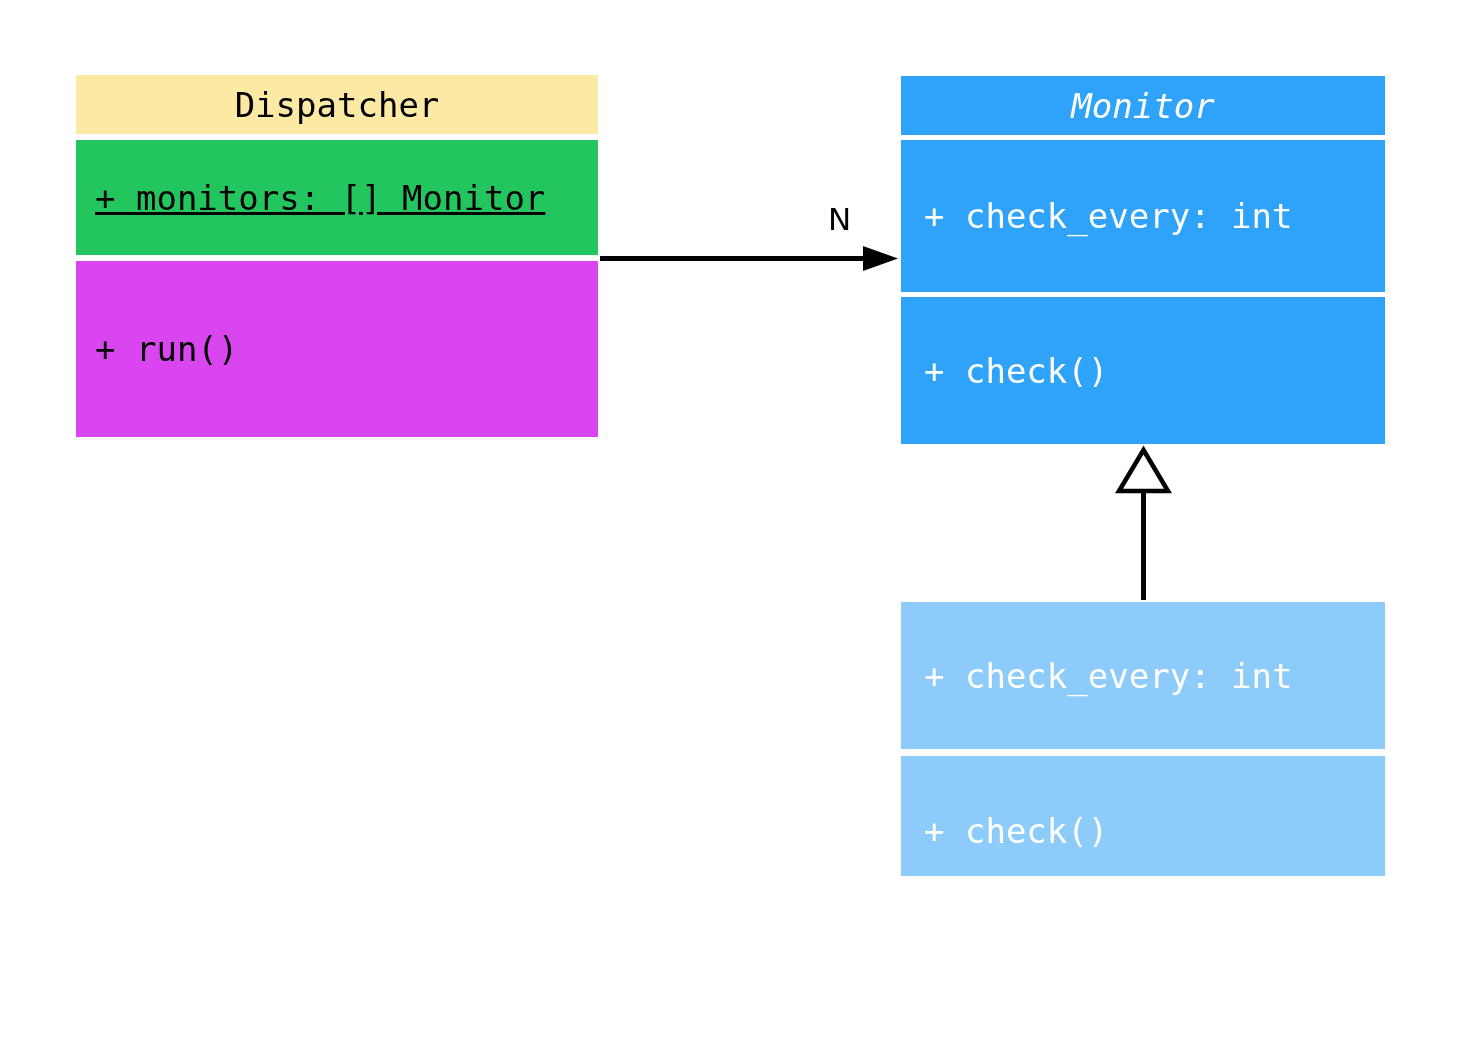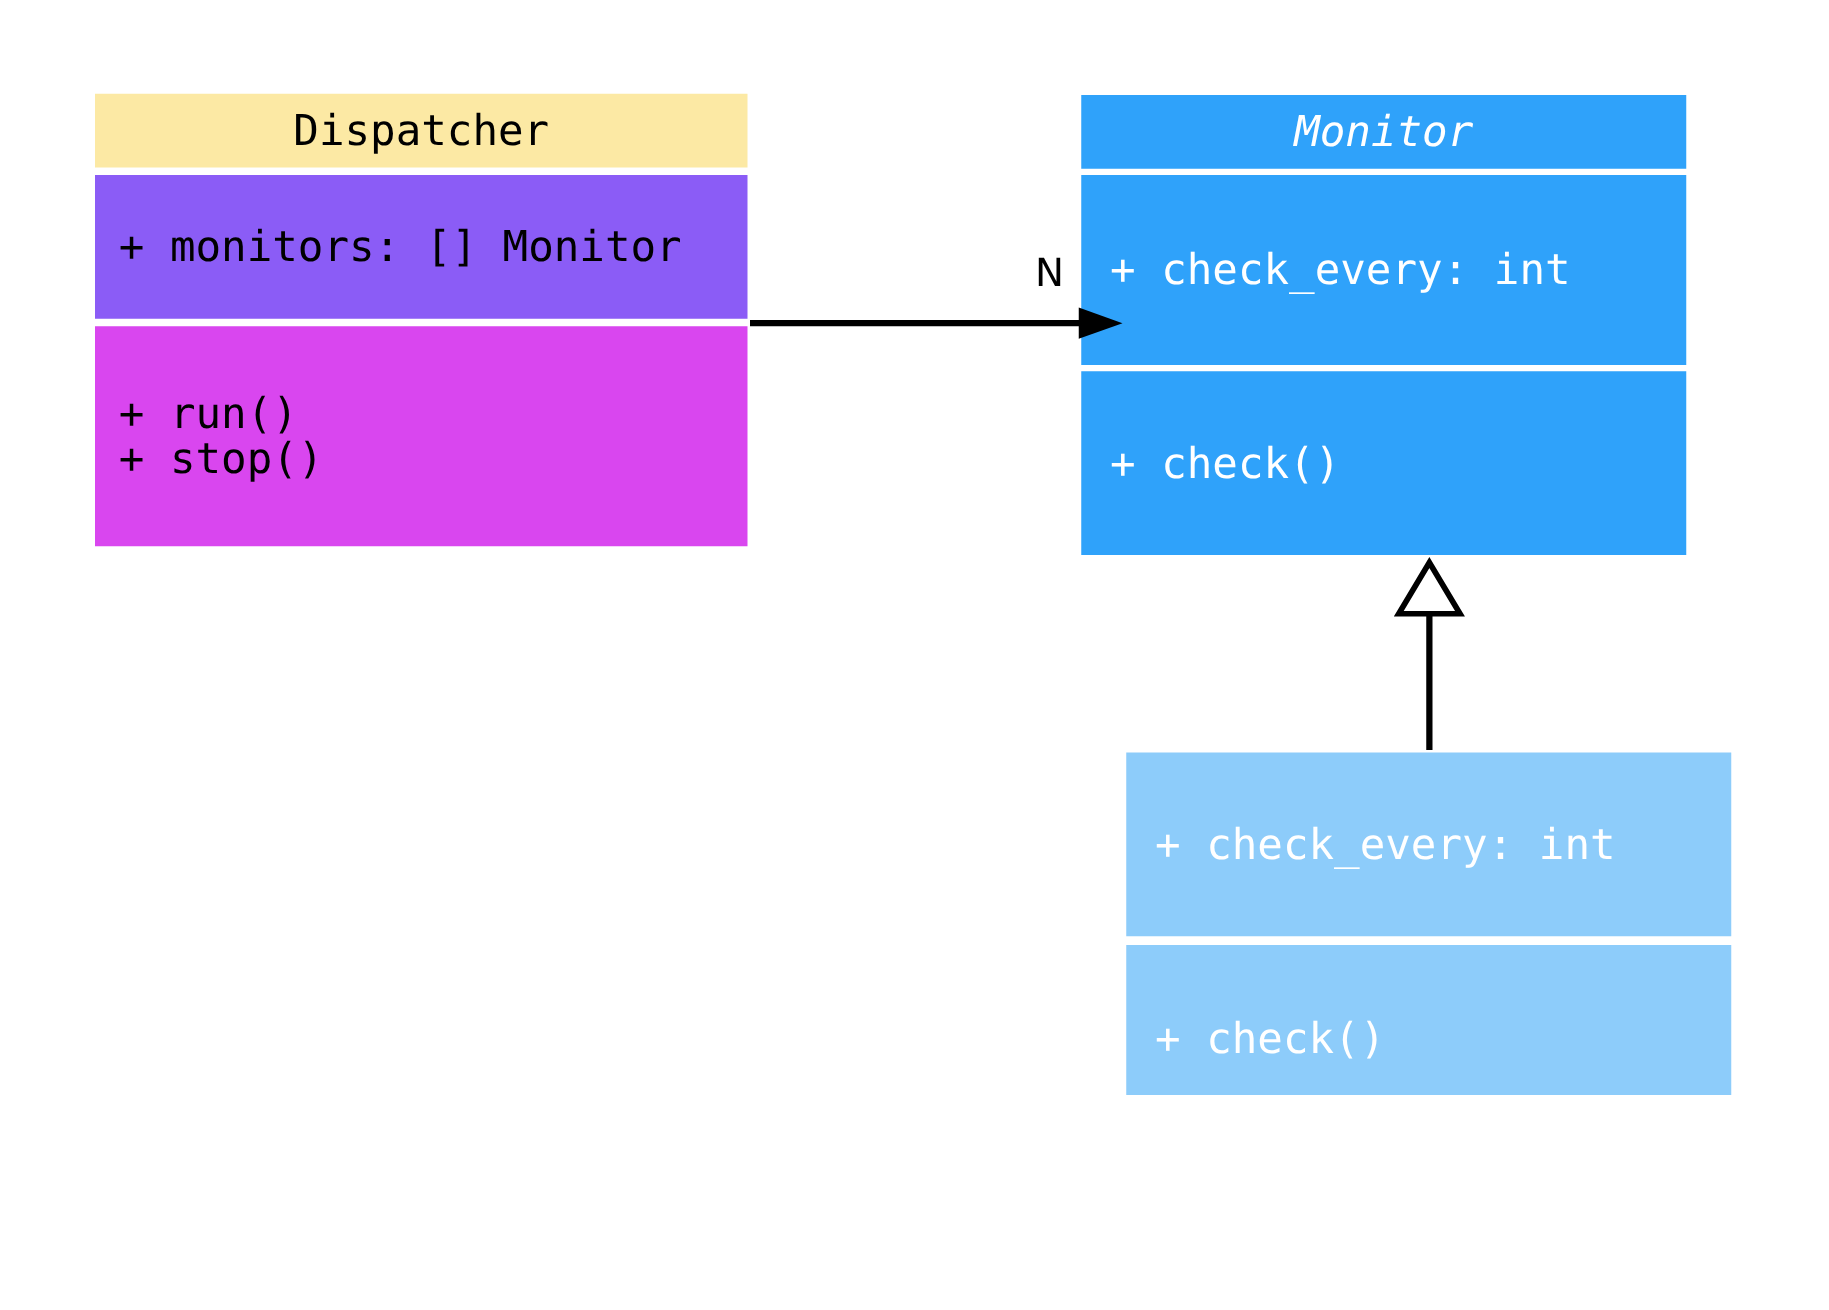--- a/index.html
+++ b/index.html
@@ -40,21 +40,21 @@
   }
   .italic-title { font-style: italic; }
 
   
   #node-dispatcher { left: 76px; top: 75px; width: 522px; }
   #node-dispatcher .title   { height: 59px;  margin-bottom: 6px; }
   #node-dispatcher .attrs   { height: 115px; margin-bottom: 6px; padding-left: 19px; }
   #node-dispatcher .methods { height: 176px; padding-left: 19px; }
 
   
-  #node-monitor { left: 865px; top: 76px; width: 484px; }
+  #node-monitor { left: 901px; top: 76px; width: 484px; }
   #node-monitor .title   { height: 59px;  margin-bottom: 5px; }
   #node-monitor .attrs   { height: 152px; margin-bottom: 5px; padding-left: 23px; }
   #node-monitor .methods { height: 147px; padding-left: 23px; }
 
   
   #node-concrete-monitor { left: 901px; top: 602px; width: 484px; }
   #node-concrete-monitor .title   { height: 59px;  margin-bottom: 5px; }
   #node-concrete-monitor .attrs   { height: 147px; margin-bottom: 7px; padding-left: 23px; }
   #node-concrete-monitor .methods { height: 150px; padding-left: 23px; }
 
@@ -74,26 +74,25 @@
     color: #000000;
   }
 </style>
 </head>
 <body>
 
 <div id="canvas">
 
   <div class="class-node" id="node-dispatcher">
     <div class="sect title" style="background-color: rgb(252, 233, 164); color: rgb(0, 0, 0);">Dispatcher</div>
-    <div class="sect attrs" style="background-color: #8b5cf6; color: rgb(0, 0, 0);">
+    <div class="sect attrs" style="background-color: #22c55e; color: rgb(0, 0, 0); text-decoration: underline;">
       <div class="member">+ monitors: [] Monitor</div>
     </div>
     <div class="sect methods" style="background-color: #d946ef; color: rgb(0, 0, 0);">
       <div class="member">+ run()</div>
-      <div class="member">+ stop()</div>
     </div>
   </div>
 
   <div class="class-node" id="node-monitor">
     <div class="sect title italic-title" style="background-color: rgb(47, 162, 250); color: rgb(255, 255, 255);">Monitor</div>
     <div class="sect attrs" style="background-color: rgb(47, 162, 250); color: rgb(255, 255, 255);">
       <div class="member">+ check_every: int</div>
     </div>
     <div class="sect methods" style="background-color: rgb(47, 162, 250); color: rgb(255, 255, 255);">
       <div class="member">+ check()</div>

